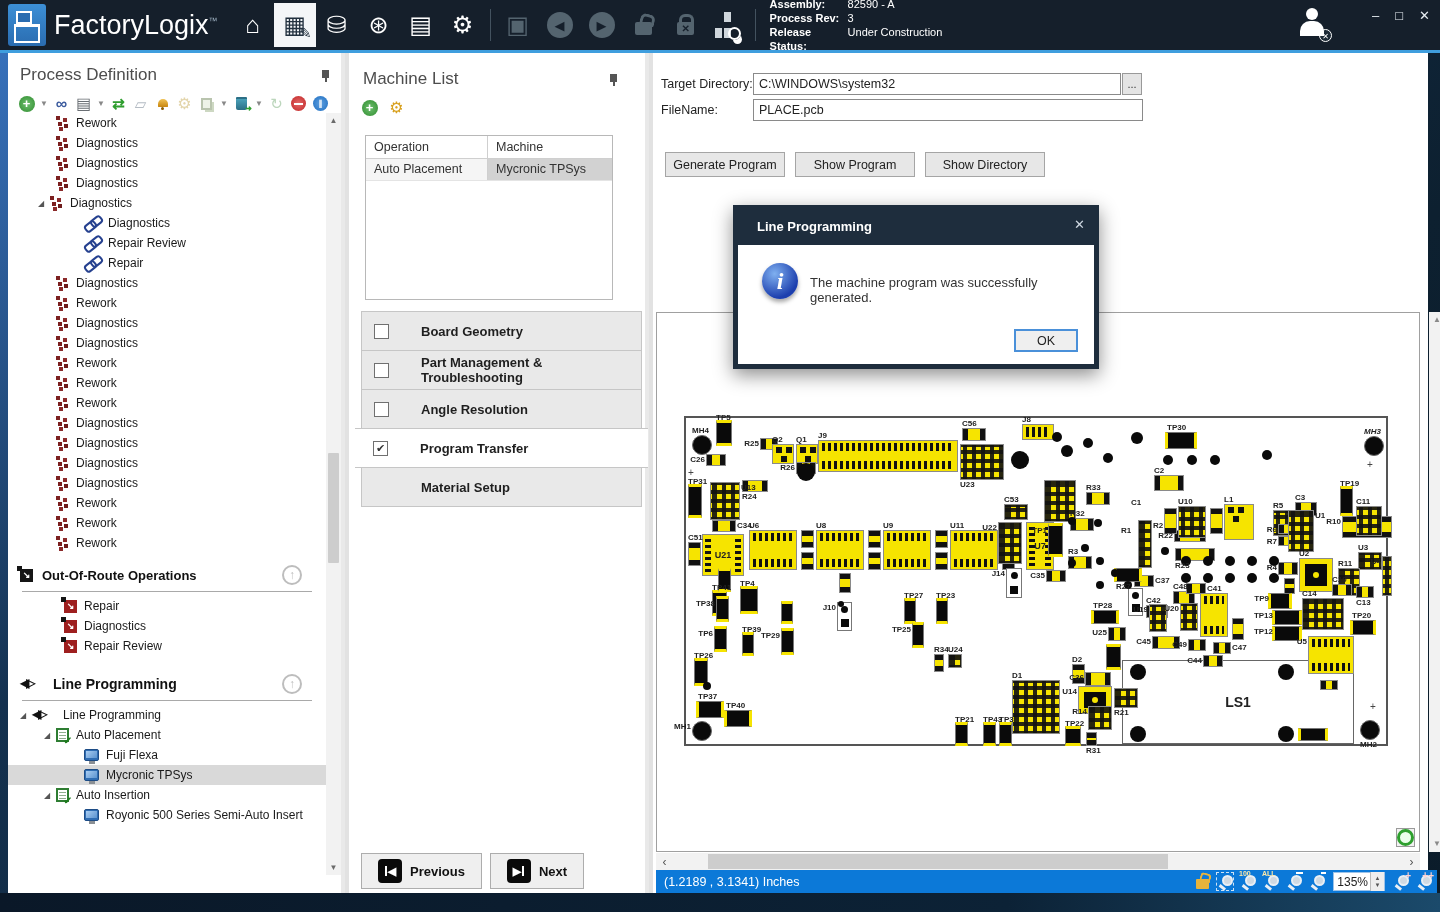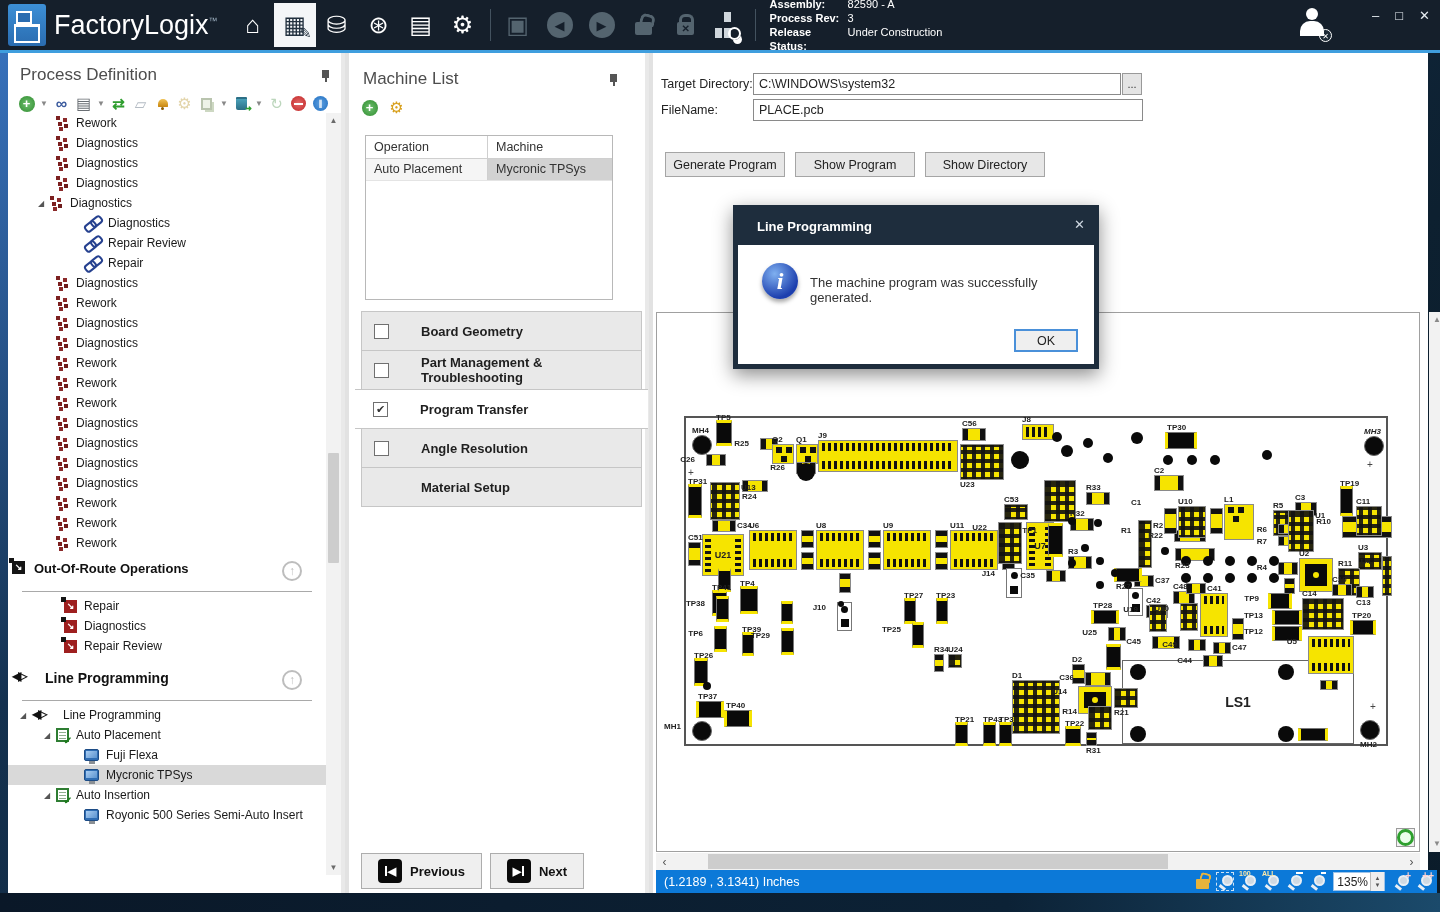--- a/index.html
+++ b/index.html
@@ -88,21 +88,21 @@
   .ic-oorh{background:#151515}
   .ic-oorh::before{background:#151515}
   .ic-lineprog{width:24px;height:14px}
   .ic-lineprog::before{content:"◀▷";position:absolute;left:0;top:-1px;color:#111;font-size:12px;letter-spacing:-3px;font-weight:700}
   .ic-checklist{width:13px;height:14px;border:2px solid #2e7d32;background:#fff}
   .ic-checklist::before{content:"";position:absolute;left:1px;top:2px;width:7px;height:1px;background:#8fae8f;box-shadow:0 3px 0 #8fae8f,0 6px 0 #8fae8f}
   .ic-checklist::after{content:"✔";position:absolute;right:-5px;bottom:-6px;color:#1e7a1e;font-size:10px;font-weight:700}
   .ic-monitor{width:15px;height:12px;background:#2f6db3;border:1px solid #1d4c86;border-radius:2px}
   .ic-monitor::before{content:"";position:absolute;inset:1px 1px 2px 1px;background:linear-gradient(135deg,#a9cdf2,#5b93cf)}
   .ic-monitor::after{content:"";position:absolute;left:4px;bottom:-4px;width:6px;height:3px;background:#8a8f94}
-  .sect{display:flex;align-items:flex-start;height:28px;padding-left:4px;font-weight:700;font-size:13px;color:#111}
+  .sect{display:flex;align-items:center;height:28px;padding-left:12px;font-weight:700;font-size:13px;color:#111}
   .sect .ticon{margin-right:9px}
   .upcircle{position:absolute;right:24px;width:20px;height:20px;border:2px solid #bdbdbd;border-radius:50%;color:#bdbdbd;text-align:center;font-size:12px;line-height:17px}
   .sectline{height:1px;background:#a9a9a9;margin:2px 14px 4px 14px}
 
   .vsb{position:absolute;right:0;top:60px;width:15px;height:762px;background:#f2f2f2}
   .vsb .arr{position:absolute;left:0;width:15px;height:15px;color:#6a6a6a;font-size:8px;text-align:center;line-height:15px}
   .vsb .thumb{position:absolute;left:2px;width:11px;background:#cdcdcd;border-radius:1px}
 
   
   .mid{left:337px;top:0;width:300px;height:840px;border-left:4px solid #e2e2e2}
@@ -170,21 +170,21 @@
   .infoicon{position:absolute;left:24px;top:18px;width:36px;height:36px;border-radius:50%;background:radial-gradient(circle at 35% 30%,#7fb0f0,#1c3fae 70%);color:#fff;font-family:"Liberation Serif",serif;font-style:italic;font-weight:700;font-size:24px;text-align:center;line-height:36px;box-shadow:0 3px 4px rgba(0,0,0,.35)}
   .dmsg{position:absolute;left:72px;top:30px;font-size:13px;color:#333}
   .okbtn{position:absolute;right:16px;bottom:12px;width:64px;height:23px;background:#efefef;border:2px solid #4a90d9;font-size:12.5px;color:#222;display:flex;align-items:center;justify-content:center}
 
   
   .pcbwrap{position:absolute;left:27px;top:103px;width:704px;height:330px;border:2px solid #555;background:#fff}
   .comp{position:absolute;border:1px solid #8a8a8a;background:#f6e400}
   .clabel{position:absolute;font-size:8px;font-weight:700;color:#222;white-space:nowrap;z-index:3}
   .lp-n{bottom:100%;left:-1px;margin-bottom:1px}
   .lp-s{top:100%;left:-1px;margin-top:1px}
-  .lp-w{right:100%;top:0;margin-right:12px}
+  .lp-w{right:100%;top:0;margin-right:2px}
   .lp-e{left:100%;top:0;margin-left:2px}
   .lp-c{position:absolute;inset:0;display:flex;align-items:center;justify-content:center;font-size:9px}
   .k-dimm{background-image:repeating-linear-gradient(90deg,#111 0 3px,rgba(0,0,0,0) 3px 6px),repeating-linear-gradient(90deg,#111 0 3px,rgba(0,0,0,0) 3px 6px);background-size:calc(100% - 6px) 8px,calc(100% - 6px) 8px;background-position:3px 2px,3px calc(100% - 2px);background-repeat:no-repeat,no-repeat}
   .k-dimm2{background-image:repeating-linear-gradient(0deg,#111 0 3px,rgba(0,0,0,0) 3px 6px),repeating-linear-gradient(0deg,#111 0 3px,rgba(0,0,0,0) 3px 6px);background-size:6px calc(100% - 6px),6px calc(100% - 6px);background-position:2px 3px,calc(100% - 2px) 3px;background-repeat:no-repeat,no-repeat}
   .k-grid{background-image:repeating-linear-gradient(90deg,rgba(17,17,17,.9) 0 4px,rgba(0,0,0,0) 4px 9px),repeating-linear-gradient(0deg,rgba(17,17,17,.9) 0 4px,rgba(0,0,0,0) 4px 9px);background-position:2px 2px,2px 2px}
   .k-small{background:linear-gradient(90deg,#111 0 5px,#f6e400 5px calc(100% - 5px),#111 calc(100% - 5px))}
   .k-smallv{background:linear-gradient(180deg,#111 0 5px,#f6e400 5px calc(100% - 5px),#111 calc(100% - 5px))}
   .k-tp{background:#0a0a0a;border:1px solid #777;border-top:3px solid #f6e400;border-bottom:3px solid #f6e400}
   .k-tph{background:#0a0a0a;border:1px solid #777;border-left:3px solid #f6e400;border-right:3px solid #f6e400}
   .k-circle{background:#0a0a0a;border-radius:50%;border:1px solid #666}
@@ -539,28 +539,28 @@
         <div class="step">
           <span class="cb"></span>
           <span class="steplabel">Board Geometry</span>
         </div>
 
         <div class="step">
           <span class="cb"></span>
           <span class="steplabel">Part Management &amp; Troubleshooting</span>
         </div>
 
+        <div class="step">
+          <span class="cb"></span>
+          <span class="steplabel">Angle Resolution</span>
+        </div>
+
         <div class="step sel">
           <span class="cb checked"></span>
           <span class="steplabel">Program Transfer</span>
-        </div>
-
-        <div class="step">
-          <span class="cb"></span>
-          <span class="steplabel">Angle Resolution</span>
         </div>
 
         <div class="step">
           <span class="cb" style="visibility: hidden;"></span>
           <span class="steplabel">Material Setup</span>
         </div>
       </div>
 
     <div class="navbtns">
       <div class="navbtn">

